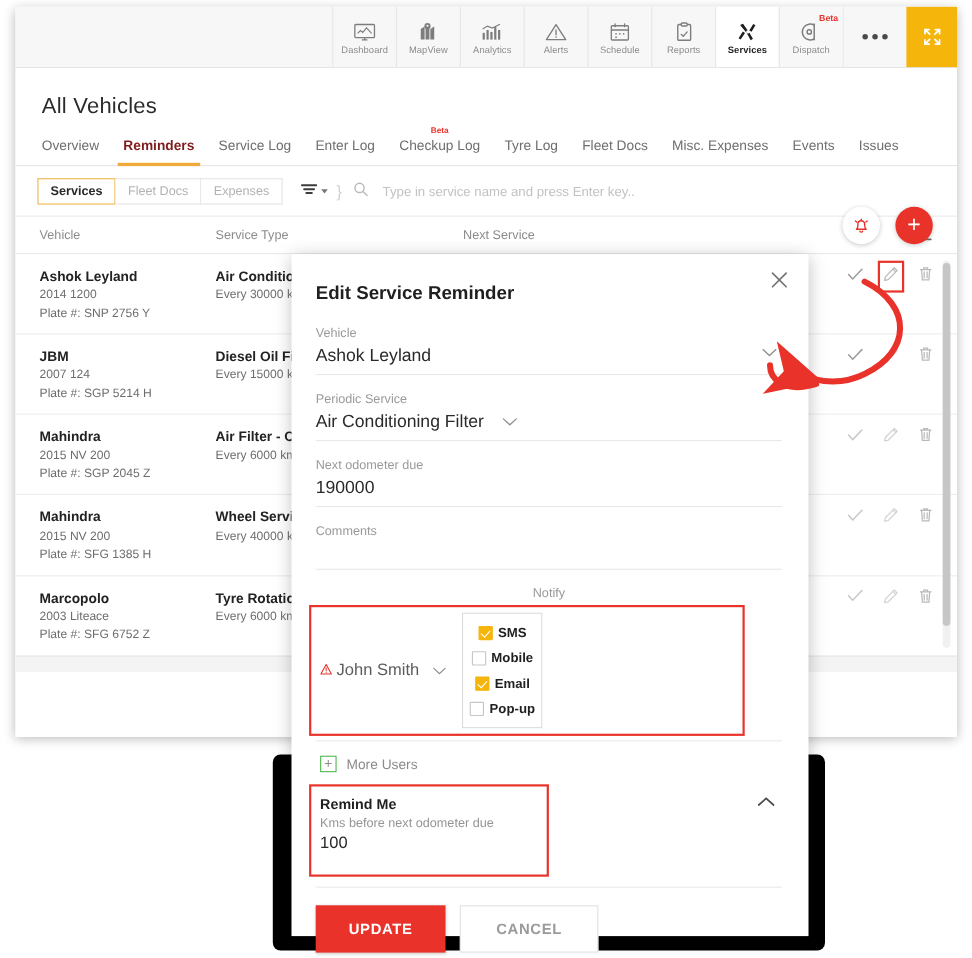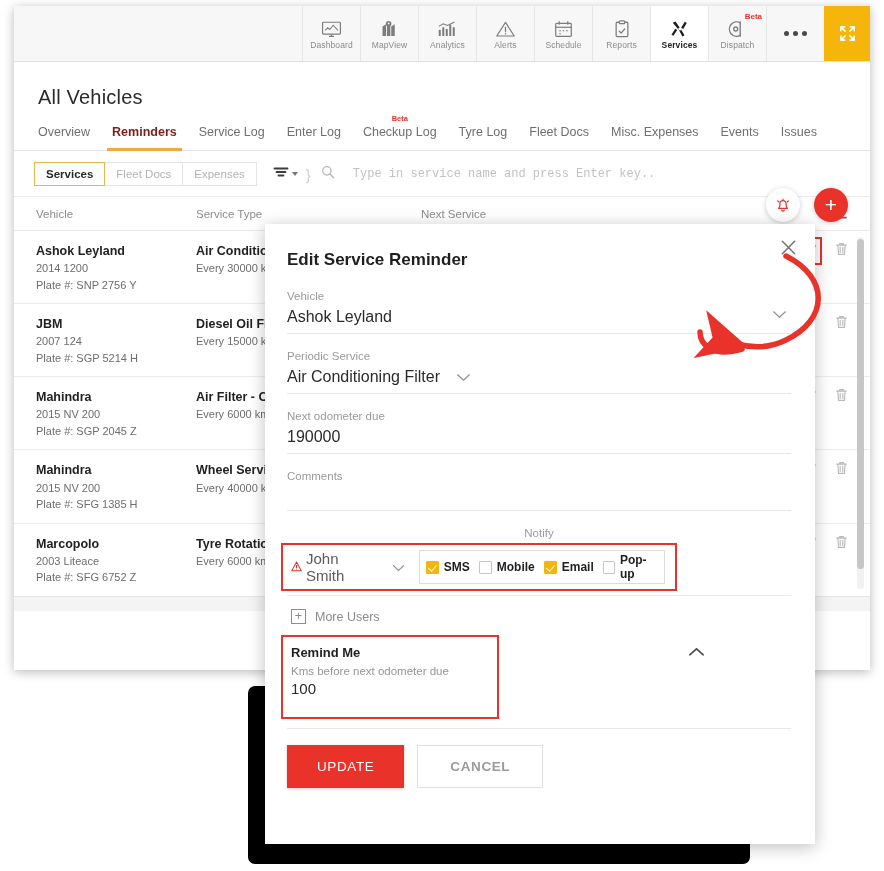--- a/index.html
+++ b/index.html
@@ -65,21 +65,21 @@
   .subbar{display:flex;align-items:center;padding:11px 0 10px 20px;border-bottom:1px solid #ececec;}
   .seg{display:flex;}
   .seg-btn{
     font-size:11.5px;padding:5px 11px;border:1px solid #e4e4e4;color:#b3b3b3;background:#fff;cursor:pointer;
   }
   .seg-btn + .seg-btn{border-left:none;}
   .seg-btn.active{color:#2a2a2a;border-color:#f0b44c;font-weight:bold;}
   .filter-wrap{display:flex;align-items:center;gap:3px;margin-left:16px;cursor:pointer;}
   .caret-sm{width:0;height:0;border-left:3.5px solid transparent;border-right:3.5px solid transparent;border-top:4px solid #777;}
   .divider-curve{margin:0 10px 0 8px;color:#d2d2d2;font-size:15px;}
-  .search-box{display:flex;align-items:center;gap:18px;flex:1;font-family:Liberation Mono, monospace;}
+  .search-box{display:flex;align-items:center;gap:13px;flex:1;}
   .search-ph{font-size:12px;color:#c2c2c2;}
   
   .thead{
     display:flex;align-items:center;height:33px;border-bottom:1px solid #e9e9e9;
     font-size:11.5px;color:#8c8c8c;
   }
   .c-veh{width:160px;padding-left:22px;}
   .c-srv{width:225px;}
   .c-next{flex:1;}
   .c-act{width:115px;display:flex;align-items:center;justify-content:flex-end;padding-right:22px;gap:18px;}
@@ -108,21 +108,21 @@
     width:34px;height:34px;border-radius:50%;background:#e8322a;color:#fff;
     display:flex;align-items:center;justify-content:center;font-size:21px;line-height:1;cursor:pointer;
     box-shadow:0 1px 5px rgba(0,0,0,.2);padding-bottom:2px;box-sizing:border-box;
   }
   
   .black-frame{
     position:absolute;left:248px;top:686px;width:502px;height:178px;background:#000;border-radius:7px;
   }
   
   .modal{
-    position:absolute;left:265px;top:224px;width:550px;height:620px;background:#fff;
+    position:absolute;left:265px;top:231px;width:470px;height:620px;background:#fff;
     box-shadow:0 3px 16px rgba(0,0,0,.26);z-index:10;
   }
   .modal-inner{padding:22px 24px 0 22px;position:relative;height:100%;box-sizing:border-box;}
   .modal-close{
     position:absolute;top:14px;right:17px;color:#737373;cursor:pointer;line-height:1;
   }
   .modal-title{font-size:17px;color:#1f1f1f;font-weight:bold;margin:4px 0 20px 0;}
   .fld{border-bottom:1px solid #e8e8e8;padding-bottom:7px;margin-bottom:16px;position:relative;}
   .fld-label{font-size:11.5px;color:#9a9a9a;margin-bottom:6px;}
   .fld-value{font-size:15px;color:#2a2a2a;}
@@ -132,21 +132,21 @@
   .row-inline{display:flex;align-items:center;gap:16px;}
   
   .notify-label{font-size:11.5px;color:#9a9a9a;margin-bottom:4px;text-align:center;}
   .notify-box{
     border:2px solid #e8322a;display:flex;align-items:center;gap:0;padding:5px 10px 5px 8px;
     margin-left:-6px;width:396px;box-sizing:border-box;
   }
   .warn-ico{margin-right:4px;color:#e8322a;flex:none;}
   .notify-user{font-size:15px;color:#5c5c5c;}
   .notify-chev{margin:0 14px 0 12px;color:#8e8e8e;}
-  .cbgroup{display:flex;align-items:center;border:1px solid #dcdcdc;padding:2px 6px;gap:9px;}
+  .cbgroup{display:flex;align-items:center;border:1px solid #dcdcdc;padding:10px 6px;gap:9px;flex-direction:column;}
   .cb{display:flex;align-items:center;gap:5px;cursor:pointer;}
   .box{width:13px;height:13px;border:1px solid #c6c6c6;background:#fff;box-sizing:border-box;display:block;position:relative;border-radius:1px;}
   .box.on{background:#f5b50a;border-color:#f5b50a;}
   .box.on:after{
     content:"";position:absolute;left:3.5px;top:1px;width:3.5px;height:7px;
     border:solid #fff;border-width:0 1.8px 1.8px 0;transform:rotate(42deg);
   }
   .cb-label{font-size:12px;color:#1f1f1f;font-weight:bold;}
   .more-users{display:flex;align-items:center;gap:9px;margin:13px 0 0 4px;cursor:pointer;}
   .plus-sq{
@@ -157,21 +157,21 @@
   .remind-box{
     border:2px solid #e8322a;margin:11px 0 0 -6px;padding:8px 10px 20px 8px;width:218px;box-sizing:border-box;position:relative;
   }
   .remind-title{font-size:13px;color:#1f1f1f;font-weight:bold;}
   .remind-sub{font-size:11.5px;color:#959595;margin-top:5px;}
   .remind-val{font-size:15px;color:#2a2a2a;margin-top:3px;}
   .remind-chev{position:absolute;right:-208px;top:6px;color:#4a4a4a;}
   .remind-rule{border-bottom:1px solid #e8e8e8;margin:0 0 0 0;}
   .btn-row{display:flex;gap:13px;margin-top:16px;}
   .btn-update{
-    background:#e8322a;color:#fff;font-size:13.5px;font-weight:normal;letter-spacing:.6px;
+    background:#e8322a;color:#fff;font-size:13.5px;font-weight:bold;letter-spacing:.6px;
     padding:13px 30px;border:none;cursor:pointer;box-shadow:0 1px 3px rgba(0,0,0,.2);text-align:right;
   }
   .btn-cancel{
     background:#fff;color:#9a9a9a;font-size:13.5px;font-weight:bold;letter-spacing:.6px;
     padding:13px 32px;border:1px solid #e0e0e0;cursor:pointer;
   }
   
   .arrow-svg{position:absolute;left:0;top:0;width:884px;height:871px;pointer-events:none;z-index:12;}
 </style>
 </head>

